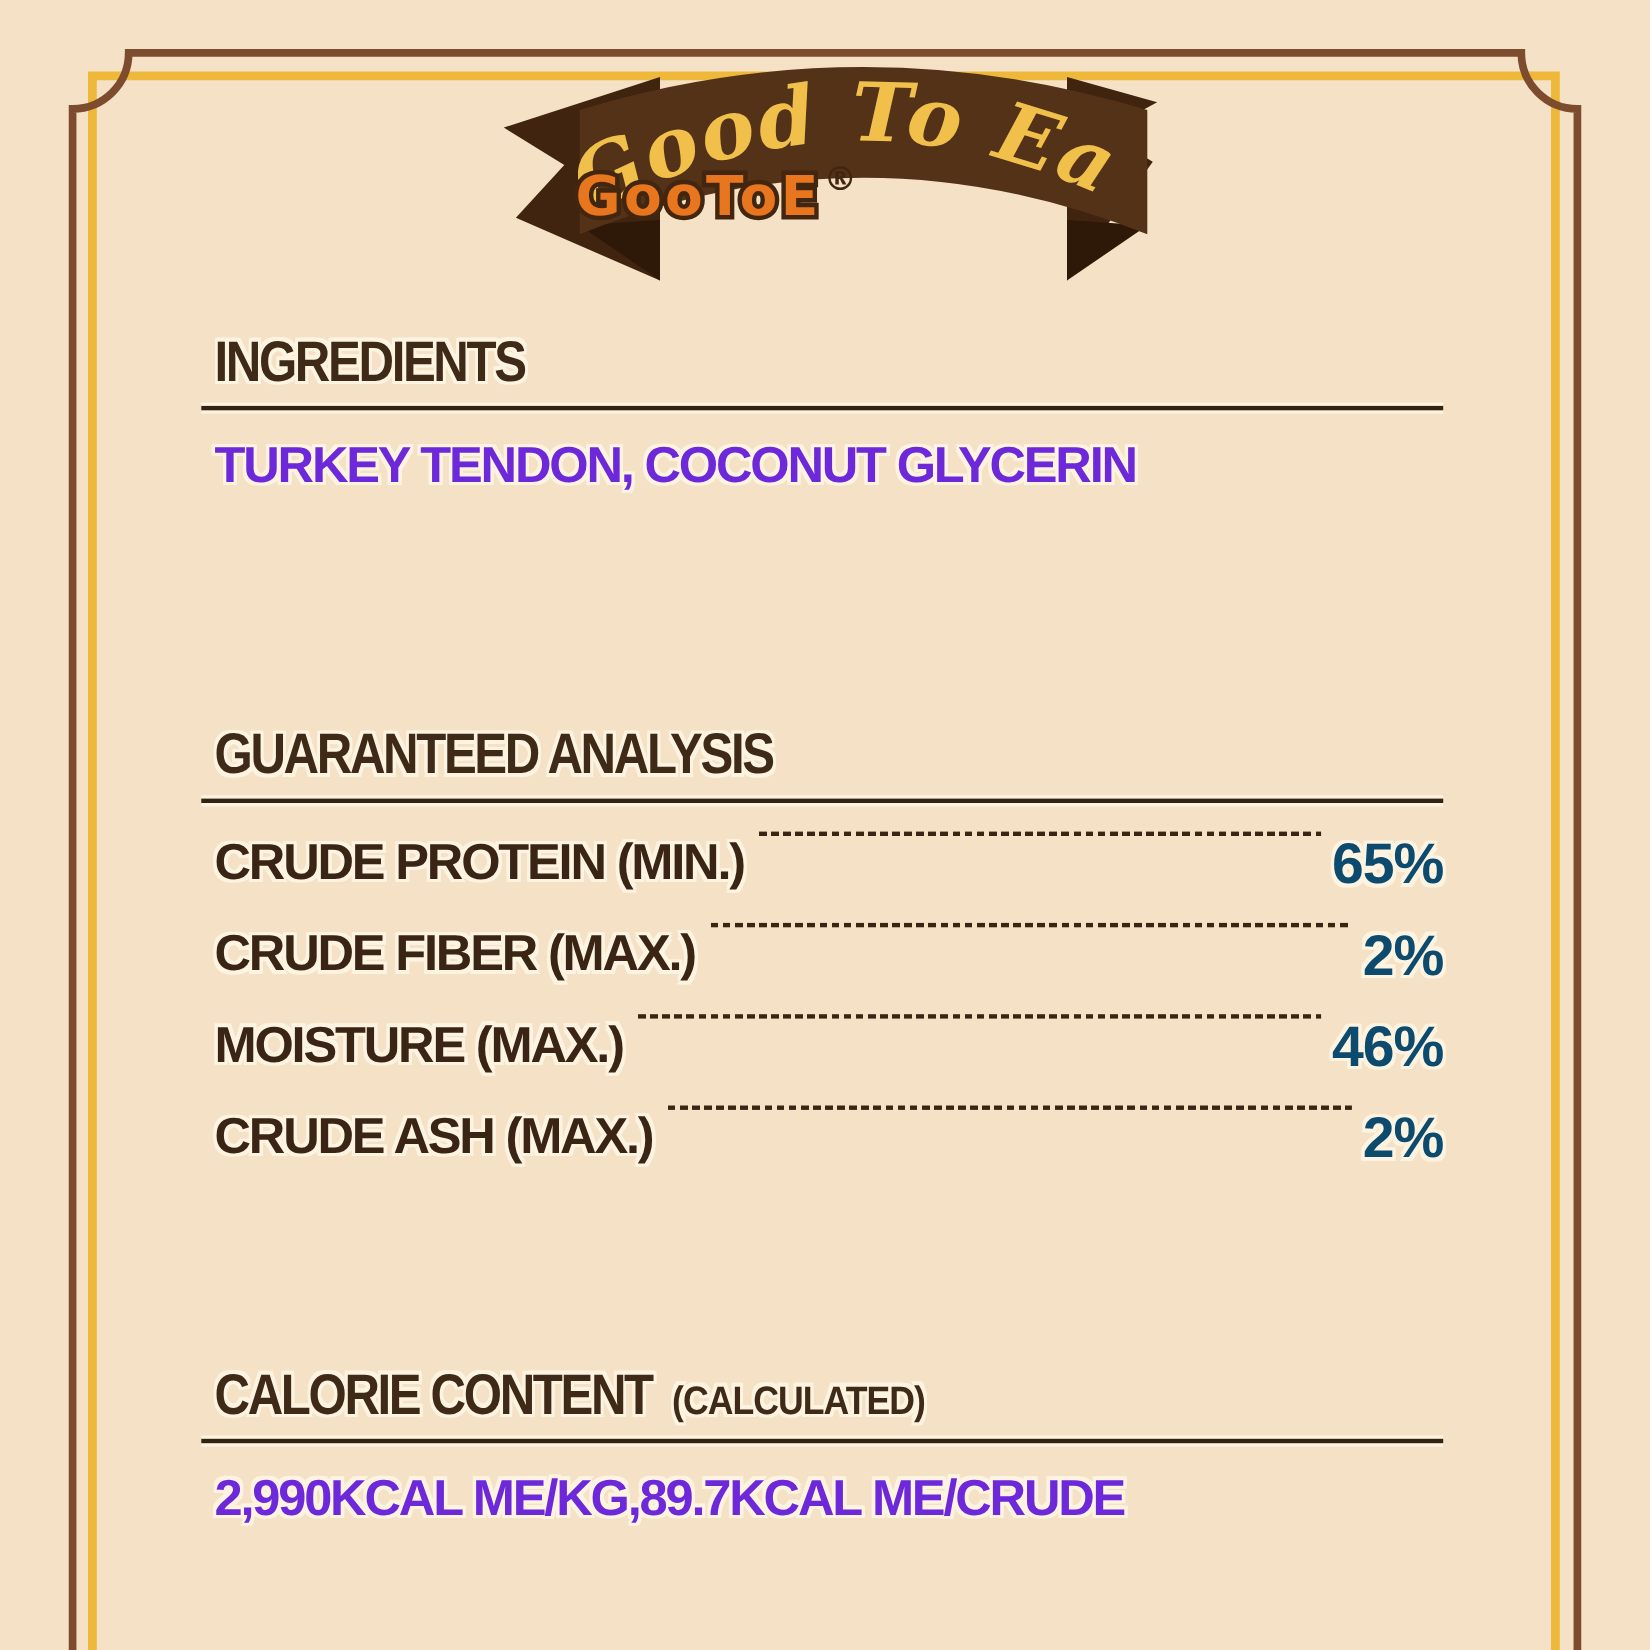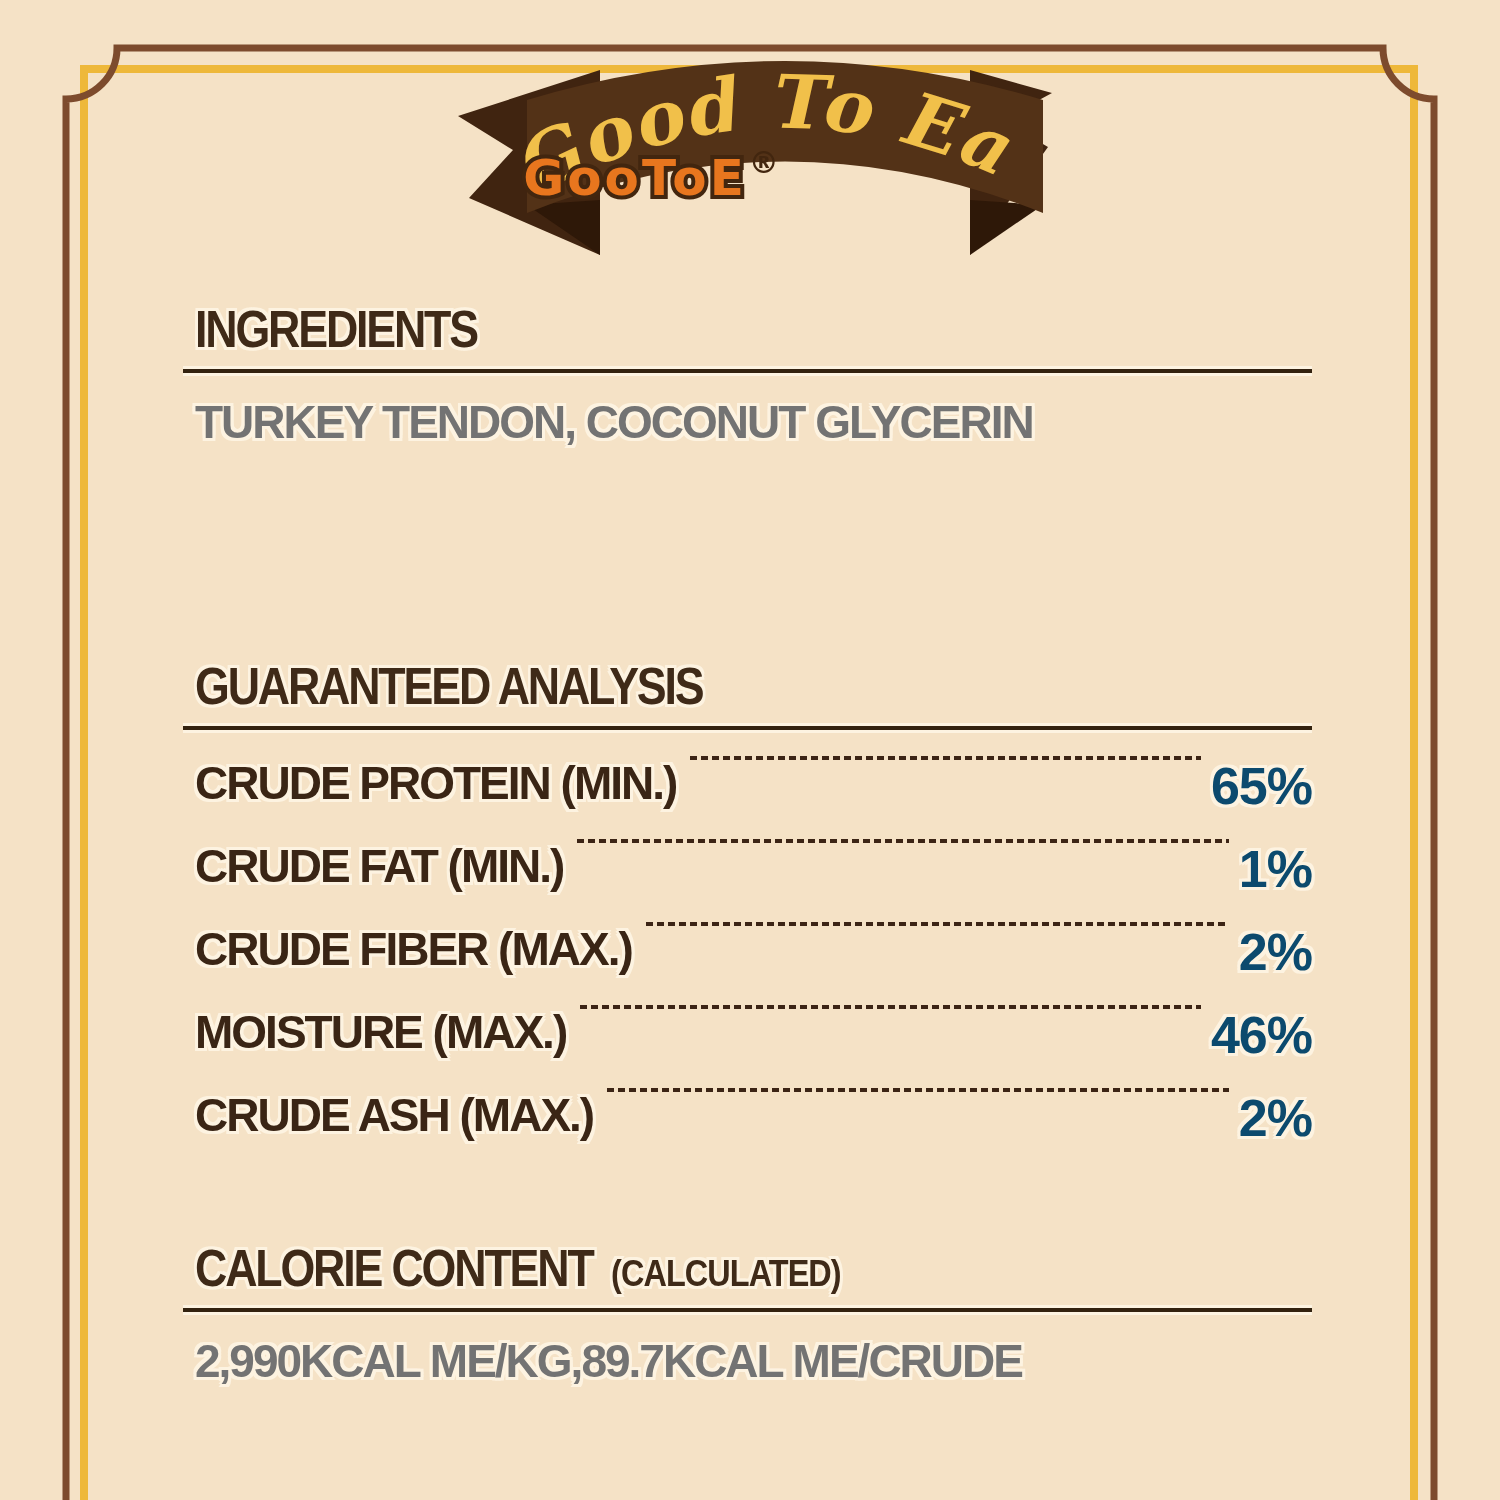--- a/index.html
+++ b/index.html
@@ -34,21 +34,21 @@
     transform:scaleX(0.9);transform-origin:left center;
     color:#3f2a18;margin-left:-46px;
   }
   .rule{
     height:4px;background:#33220f;margin-top:10px;margin-left:-12px;
     width:calc(100% + 12px);
     box-shadow:0 -3px 0 #fdf3e1, 0 3px 0 #fdf3e1;
   }
   .sec-body{
     margin-top:22px;font-size:46px;font-weight:bold;letter-spacing:-2px;
-    color:#737373;white-space:nowrap;
+    color:#6d28d9;white-space:nowrap;
   }
 
   
   .ga-rows{margin-top:26px;}
   .ga-row{display:flex;align-items:flex-start;height:52px;margin-bottom:31px;}
   .ga-label{font-size:46px;font-weight:bold;letter-spacing:-2px;color:#3a2515;white-space:nowrap;}
   .ga-leader{
     flex:1 1 auto;height:4px;margin:0 10px -4px 14px;
     background-image:repeating-linear-gradient(to right,#3c2415 0 7px,transparent 7px 11px);
   }
@@ -120,25 +120,20 @@
   </div>
   <div class="rule"></div>
 
   <div class="ga-rows">
     <div class="ga-row">
       <span class="ga-label halo">CRUDE PROTEIN (MIN.)</span>
       <span class="ga-leader"></span>
       <span class="ga-value halo">65%</span>
     </div>
     <div class="ga-row">
-      <span class="ga-label halo">CRUDE FAT (MIN.)</span>
-      <span class="ga-leader"></span>
-      <span class="ga-value halo">1%</span>
-    </div>
-    <div class="ga-row">
       <span class="ga-label halo">CRUDE FIBER (MAX.)</span>
       <span class="ga-leader"></span>
       <span class="ga-value halo">2%</span>
     </div>
     <div class="ga-row">
       <span class="ga-label halo">MOISTURE (MAX.)</span>
       <span class="ga-leader"></span>
       <span class="ga-value halo">46%</span>
     </div>
     <div class="ga-row">

